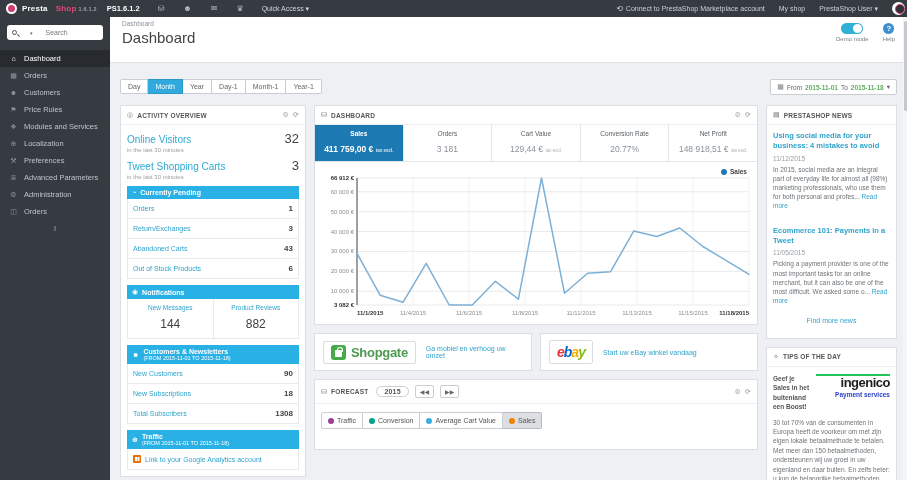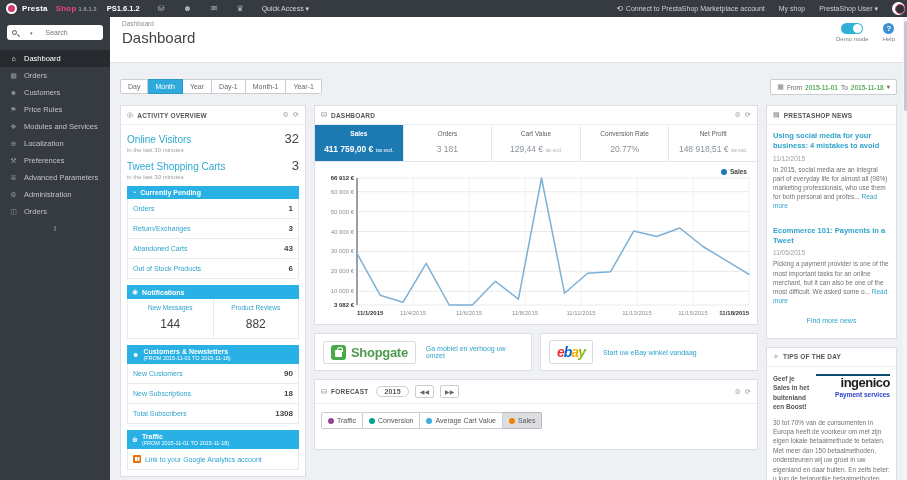--- a/index.html
+++ b/index.html
@@ -162,21 +162,21 @@
   .news-date { font-size:6.5px; color:#9aa0a6; margin:4px 0 3px 0; }
   .news-text { font-size:6.5px; color:#6d7378; line-height:1.4; }
   .news-text .more { color:#2fa3cc; cursor:pointer; }
   .news-item + .news-item { margin-top:16px; }
   .find-more { text-align:center; font-size:7px; color:#2fa3cc; margin:12px 0 8px 0; cursor:pointer; }
   .tips { margin-top:8px; }
   .tips-body { padding:7px 6px; }
   .tips-top { display:flex; gap:4px; }
   .tips-heading { flex:1; font-size:6.5px; font-weight:bold; color:#555; line-height:1.45; }
   .ing-logo { width:74px; flex:0 0 auto; text-align:right; }
-  .ing-main { font-size:13px; font-weight:bold; color:#1d1d1d; letter-spacing:-.5px; border-top:2px solid #0c4a6e;
+  .ing-main { font-size:13px; font-weight:bold; color:#1d1d1d; letter-spacing:-.5px; border-top:2px solid #22c55e;
               line-height:1.15; }
   .ing-sub { font-size:6.5px; font-weight:bold; color:#2b41c8; line-height:1.1; }
   .tips-text { font-size:6.5px; color:#6d7378; line-height:1.45; margin-top:6px; }
 
   
   .scrollbar { position:absolute; right:0; top:17px; bottom:0; width:4px; background:#f4f5f6; z-index:40; }
   .scrollbar .thumb { position:absolute; top:4px; right:0.5px; width:3px; height:90px; border-radius:2px; background:#c4c8cc; }
 </style>
 </head>
 <body>

